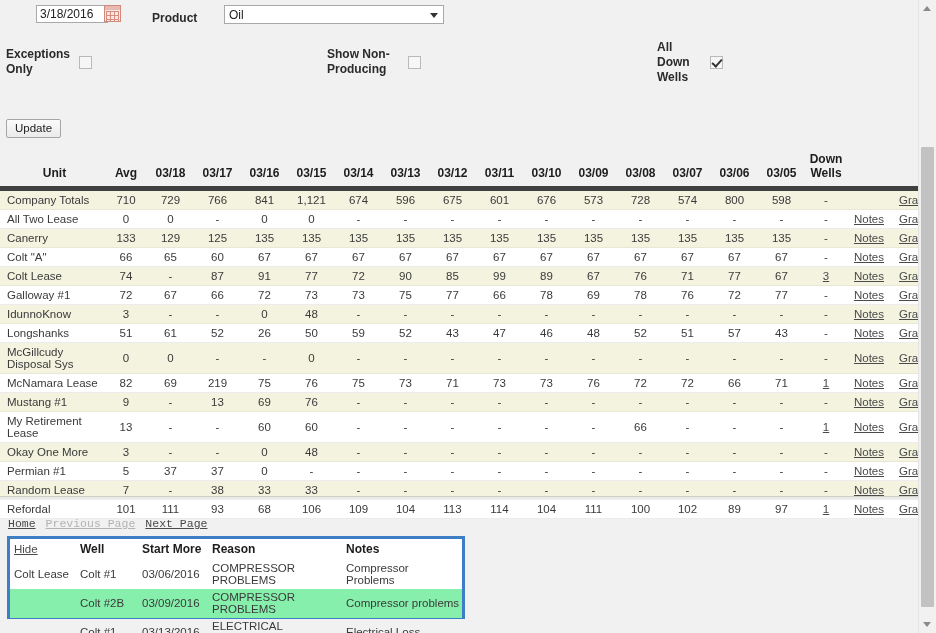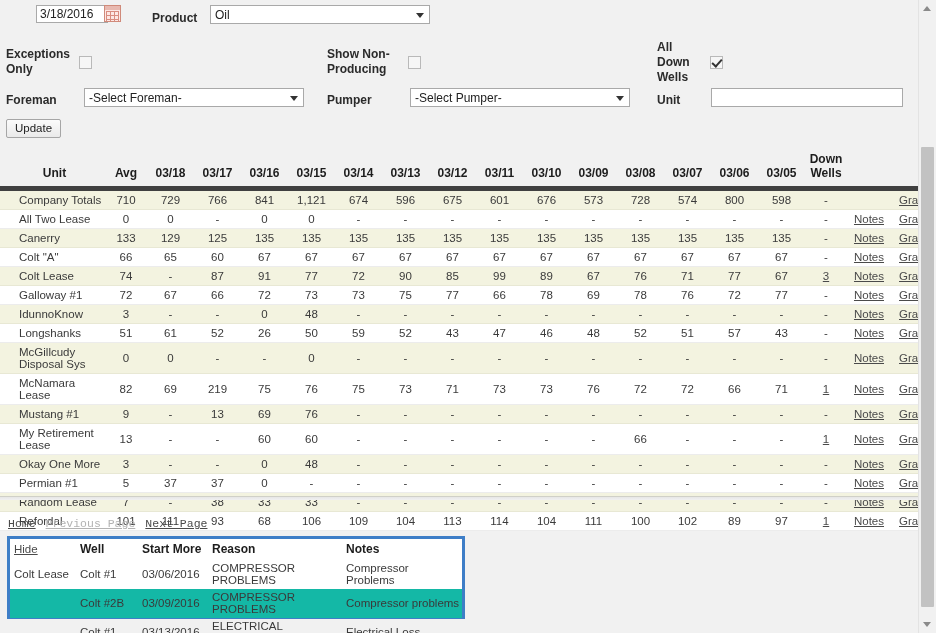--- a/index.html
+++ b/index.html
@@ -71,21 +71,21 @@
       repeating-linear-gradient(to bottom, #d98d80 0 1px, transparent 1px 4px);
   }
   .product-label{position:absolute;left:152px;top:11px;}
   .product-select{
     position:absolute;left:210px;top:5px;width:220px;height:19px;
   }
   .sel{
     border:1px solid #a9a9a9;background:#fff;box-sizing:border-box;
     font-family:"Liberation Sans",sans-serif;font-size:12px;color:#222;
     position:relative;padding:2px 18px 2px 4px;height:19px;line-height:14px;
-    white-space:nowrap;overflow:hidden;cursor:pointer;
+    white-space:nowrap;overflow:hidden;cursor:pointer;margin-left:14px;
   }
   .sel .caret{
     position:absolute;right:5px;top:7px;width:0;height:0;
     border-left:4px solid transparent;border-right:4px solid transparent;
     border-top:5px solid #333;
   }
 
   .row2{position:absolute;left:0;top:40px;height:42px;width:100%;}
   .exc-label{position:absolute;left:6px;top:7px;width:60px;line-height:15px;}
   .chk{
@@ -140,21 +140,21 @@
   }
   table.main thead th.unitcol{text-align:center;padding-left:6px;}
   table.main tbody td{
     padding:3px 2px;text-align:center;color:#3a3a3a;
     border-bottom:1px solid #ececec;
     font-size:11.5px;
   }
   table.main tbody tr.alt{background:#f3f3e0;}
   table.main tbody tr.alt td{border-bottom:1px solid #e8e8d4;}
   table.main tbody td.unit{
-    text-align:left;padding-left:19px;color:#3a3a3a;
+    text-align:left;padding-left:7px;color:#3a3a3a;
   }
   td.red,.unit.red{color:#f0524f;}
   td.dash{color:#8a8a8a;}
   a.lnk{
     color:#4a4a4a;text-decoration:underline;cursor:pointer;font-size:11.5px;
   }
   a.dw{color:#4a4a4a;text-decoration:underline;cursor:pointer;}
 
   .tbl-bottom-border{
     position:absolute;left:0;top:496px;width:919px;height:1px;background:#d0d0c8;
@@ -180,21 +180,21 @@
     border-collapse:collapse;width:100%;table-layout:fixed;font-size:11.5px;
   }
   table.dw th{
     text-align:left;font-weight:bold;font-size:12px;color:#1d1d1d;
     padding:3px 2px 4px 4px;background:#fff;
   }
   table.dw th.hide a{color:#4a4a4a;text-decoration:underline;cursor:pointer;font-weight:normal;font-size:11.5px;}
   table.dw td{
     text-align:left;padding:2px 2px 3px 4px;color:#3a3a3a;font-size:11.5px;
   }
-  table.dw tr.alt td{background:#14b8a6;}
+  table.dw tr.alt td{background:#86efac;}
 </style>
 </head>
 <body>
 
 <div class="page">
   <div class="content">
 
     <div class="formwrap">
 
       <div class="row1">
@@ -213,34 +213,20 @@
 
       <div class="row2">
         <span class="lbl exc-label">Exceptions Only</span>
         <span class="chk exc-chk"></span>
         <span class="lbl snp-label">Show Non-Producing</span>
         <span class="chk snp-chk"></span>
         <span class="lbl adw-label">All Down Wells</span>
         <span class="chk checked adw-chk"></span>
       </div>
 
-      <div class="row3">
-        <span class="lbl foreman-label">Foreman</span>
-        <div class="sel foreman-select">
-          <span>-Select Foreman-</span>
-          <span class="caret"></span>
-        </div>
-        <span class="lbl pumper-label">Pumper</span>
-        <div class="sel pumper-select">
-          <span>-Select Pumper-</span>
-          <span class="caret"></span>
-        </div>
-        <span class="lbl unit-label">Unit</span>
-        <input class="unit-input" type="text" value="" style="">
-      </div>
 
       <button class="update-btn">Update</button>
     </div>
 
     <div class="tablewrap">
       <table class="main">
         <colgroup>
           <col style="width:105px">
             <col style="width:42px">
           <col style="width:47px">

